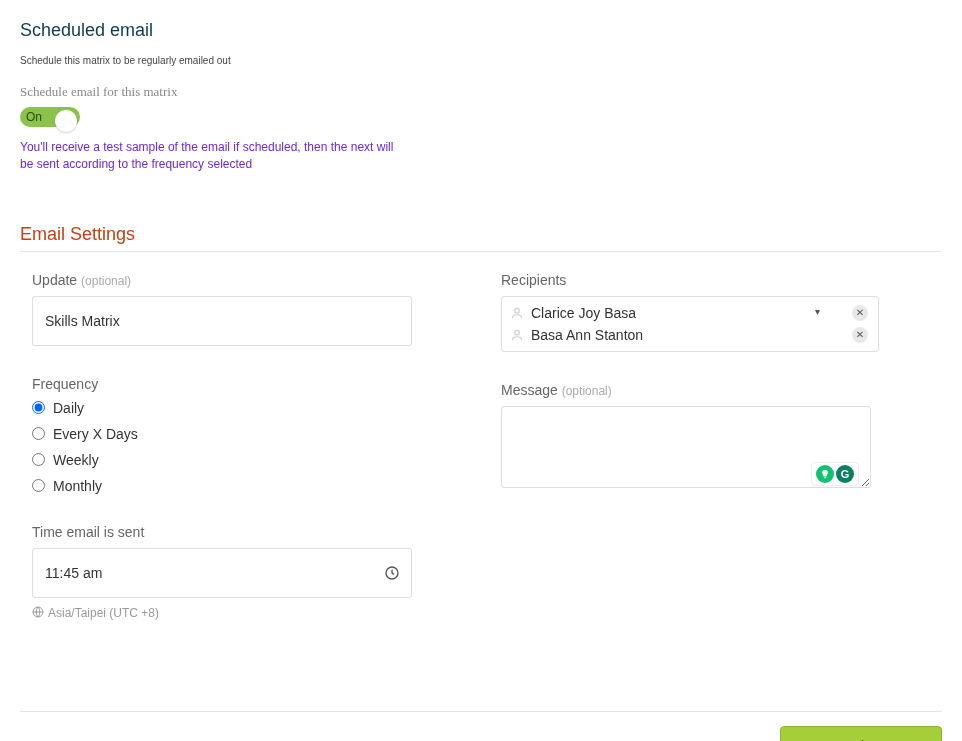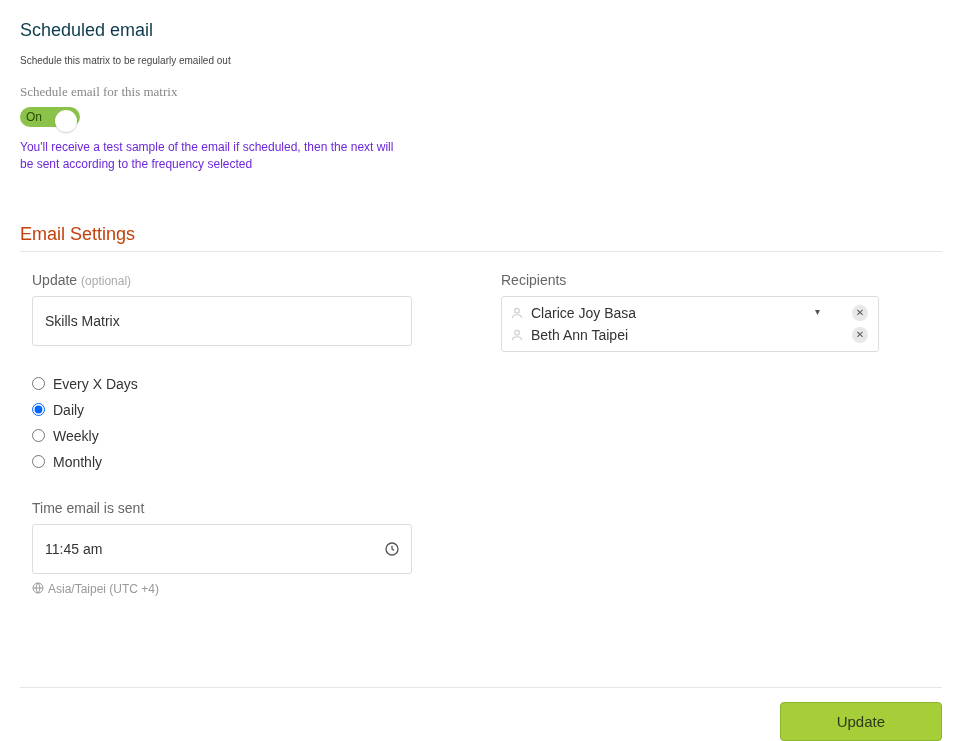--- a/index.html
+++ b/index.html
@@ -311,28 +311,29 @@
     <div>
       <div class="field-group">
         <div class="field-label">
           <span>Update</span>
           <span class="optional">(optional)</span>
         </div>
         <input type="text" value="Skills Matrix" style="">
       </div>
 
       <div class="field-group">
+        <div class="field-label">Frequency</div>
         <div class="radio-group">
+          <label class="radio-item">
+            <input type="radio" name="freq" checked="" style="">
+            <span>Daily</span>
+          </label>
           <label class="radio-item">
             <input type="radio" name="freq" style="">
             <span>Every X Days</span>
-          </label>
-          <label class="radio-item">
-            <input type="radio" name="freq" checked="" style="">
-            <span>Daily</span>
           </label>
           <label class="radio-item">
             <input type="radio" name="freq" style="">
             <span>Weekly</span>
           </label>
           <label class="radio-item">
             <input type="radio" name="freq" style="">
             <span>Monthly</span>
           </label>
         </div>
@@ -349,21 +350,21 @@
             </svg>
           </span>
         </div>
         <div class="timezone">
           <span>
             <svg width="12" height="12" viewBox="0 0 24 24" fill="none" stroke="#999" stroke-width="2">
               <circle cx="12" cy="12" r="10"></circle>
               <path d="M2 12h20M12 2a15 15 0 0 1 0 20M12 2a15 15 0 0 0 0 20"></path>
             </svg>
           </span>
-          <span>Asia/Taipei (UTC +4)</span>
+          <span>Asia/Taipei (UTC +8)</span>
         </div>
       </div>
     </div>
 
     <div>
       <div class="field-group">
         <div class="field-label">Recipients</div>
         <div style="position:relative; width:305px;">
           <div class="recipients-box">
             <div class="recipient-row">
@@ -376,28 +377,45 @@
               <span class="recipient-name">Clarice Joy Basa</span>
               <button class="remove-btn">✕</button>
             </div>
             <div class="recipient-row">
               <span class="person-icon">
                 <svg viewBox="0 0 24 24" fill="none" stroke="#888" stroke-width="2">
                   <circle cx="12" cy="8" r="4"></circle>
                   <path d="M4 21c0-4 4-6 8-6s8 2 8 6"></path>
                 </svg>
               </span>
-              <span class="recipient-name">Beth Ann Taipei</span>
+              <span class="recipient-name">Basa Ann Stanton</span>
               <button class="remove-btn">✕</button>
             </div>
           </div>
           <span class="dropdown-caret">▾</span>
         </div>
       </div>
 
+      <div class="field-group">
+        <div class="field-label">
+          <span>Message</span>
+          <span class="optional">(optional)</span>
+        </div>
+        <div class="textarea-wrap">
+          <textarea style=""></textarea>
+          <div class="grammarly-badges">
+            <span class="grammarly-bulb">
+              <svg width="10" height="10" viewBox="0 0 24 24" fill="#fff">
+                  <path d="M12 2a7 7 0 0 0-4 12.7V18h8v-3.3A7 7 0 0 0 12 2zm-2 18h4v2h-4z"></path>
+                </svg>
+            </span>
+            <span class="grammarly-g">G</span>
+          </div>
+        </div>
+      </div>
     </div>
   </div>
 
   <hr class="footer-divider">
   <div class="footer">
     <button class="update-btn">Update</button>
   </div>
 </div>
 
 </body></html>

